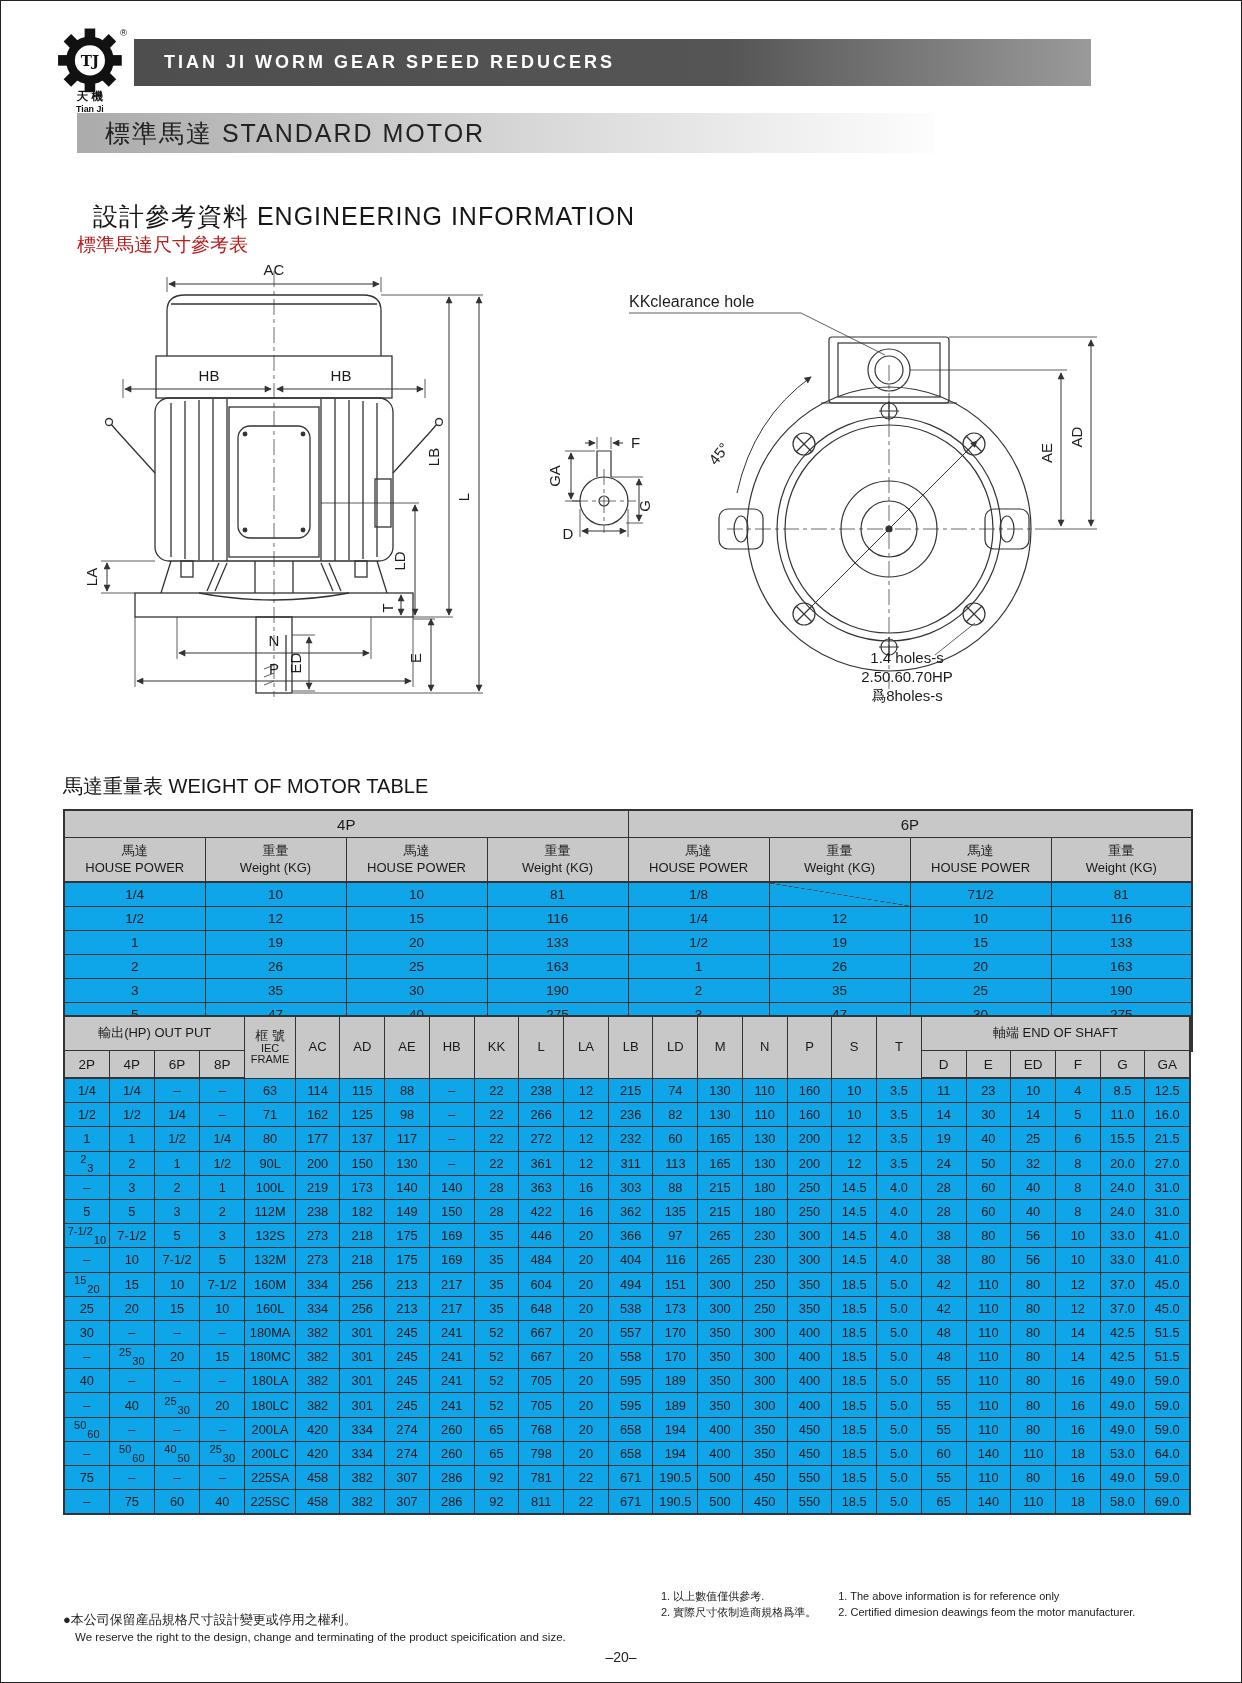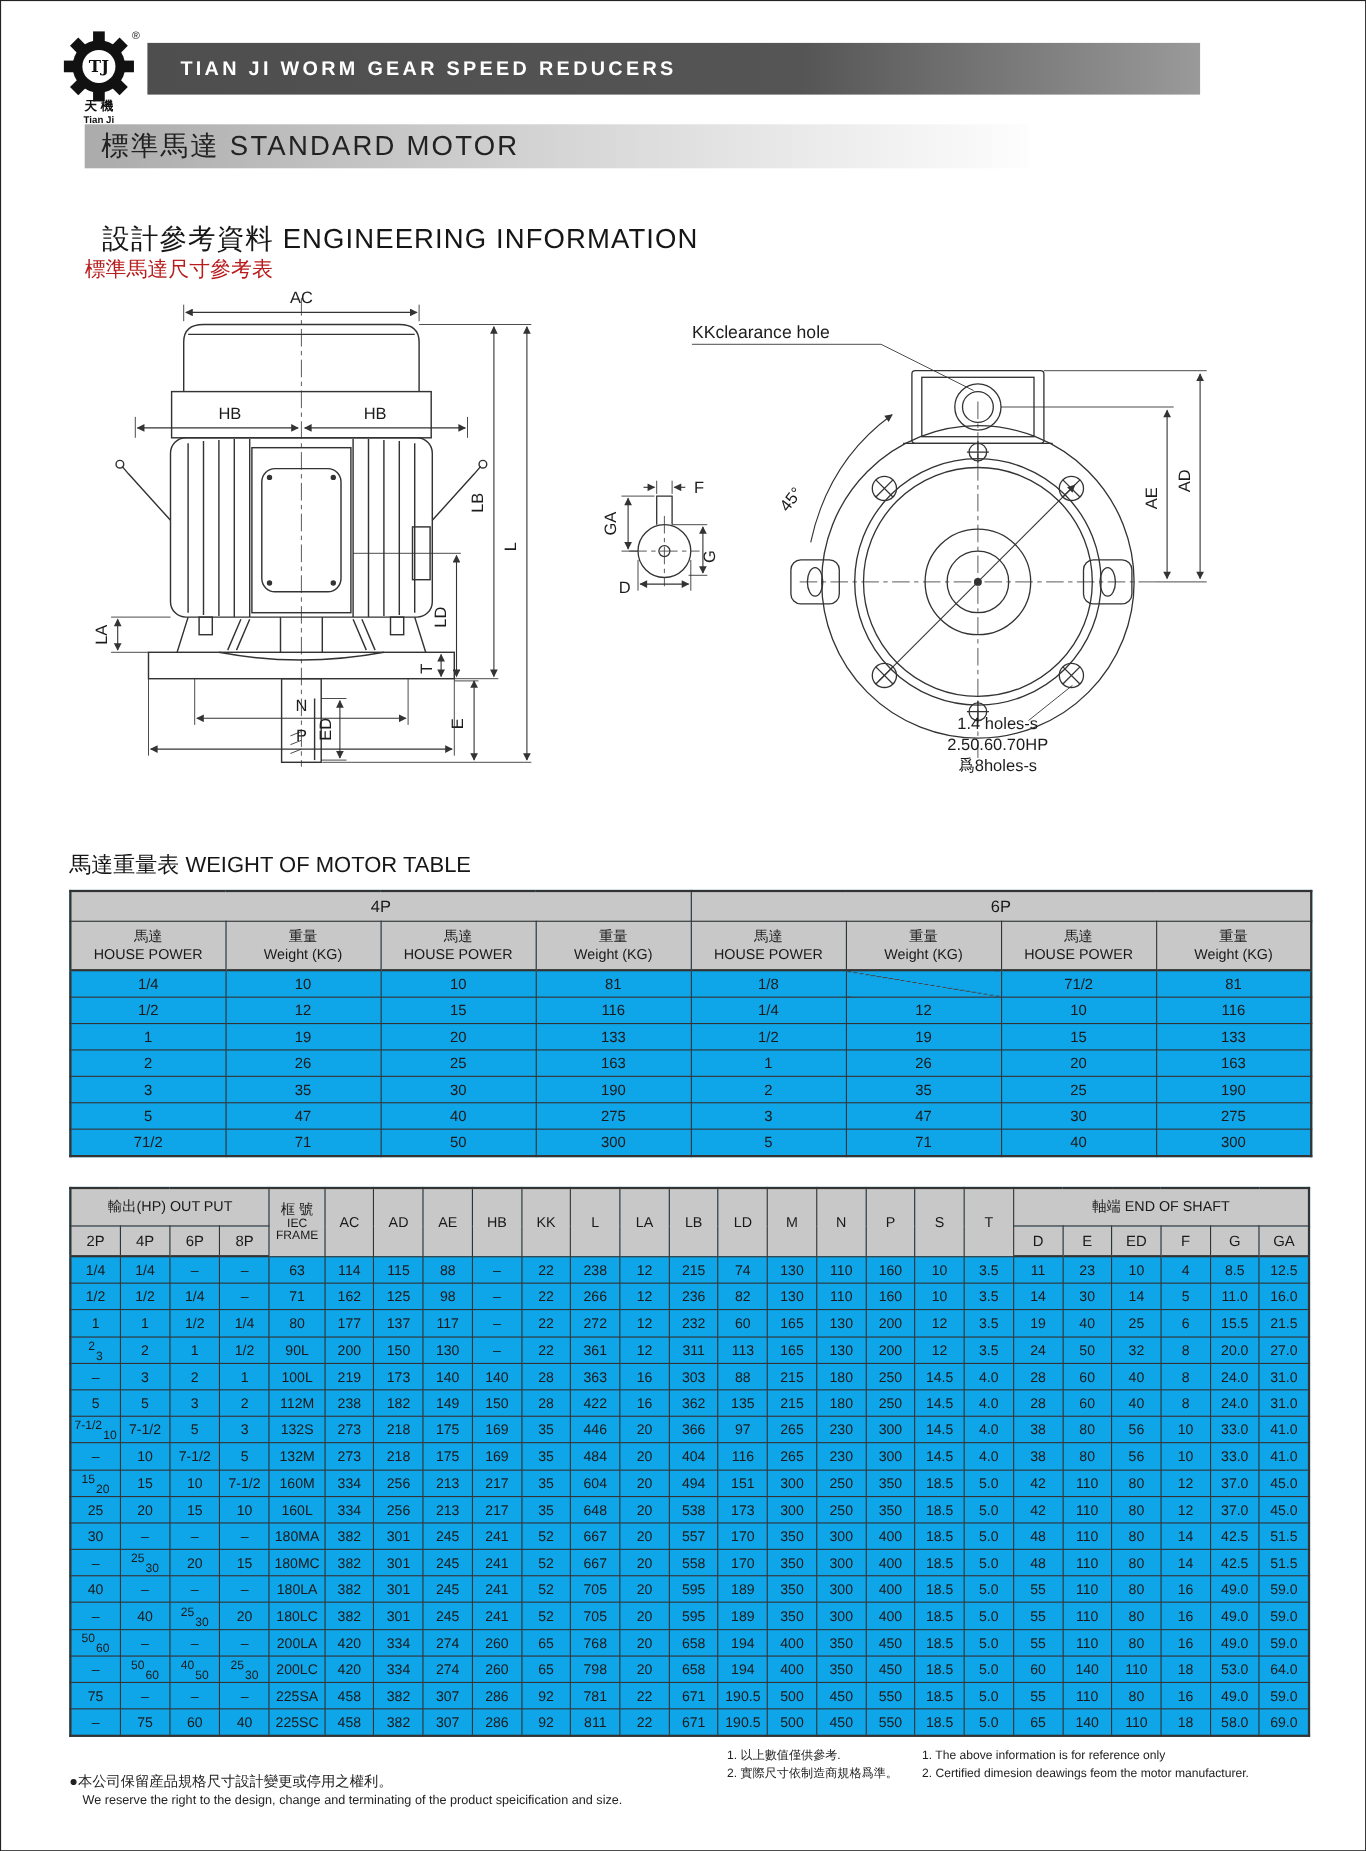--- a/index.html
+++ b/index.html
@@ -9,21 +9,21 @@
 
   
   .logo{position:absolute;left:48px;top:24px;width:96px;height:92px;}
   .titlebar{position:absolute;left:133px;top:38px;width:957px;height:47px;
             background:linear-gradient(to right,#4e4e4e 0%,#555 62%,#9a9a9a 100%);
             color:#fff;font-size:18px;font-weight:bold;letter-spacing:3px;
             line-height:47px;padding-left:30px;box-sizing:border-box;white-space:nowrap;}
   .subheader{position:absolute;left:76px;top:112px;width:858px;height:40px;
              background:linear-gradient(to right,#ababab 0%,#d9d9d9 55%,#fdfdfd 100%);
              color:#222;font-size:25px;letter-spacing:2px;line-height:40px;
-             padding-left:15px;box-sizing:border-box;white-space:nowrap;}
+             padding-left:28px;box-sizing:border-box;white-space:nowrap;}
 
   .h-eng{position:absolute;left:76px;top:183px;font-size:25px;letter-spacing:1px;color:#161616;margin:16px;font-weight:normal;white-space:nowrap;}
   .h-sub{position:absolute;left:76px;top:231px;font-size:19px;color:#b91c1c;white-space:nowrap;}
   .h-weight{position:absolute;left:62px;top:772px;font-size:20px;color:#161616;margin:0;font-weight:normal;white-space:nowrap;}
 
   
   .drawing{position:absolute;left:58px;top:260px;width:1130px;height:448px;}
   .drawing .dlabel{font-family:"Liberation Sans","DejaVu Sans",sans-serif;font-size:15px;fill:#1c1c1c;stroke:none;}
   .drawing .dlabel.big{font-size:16px;}
   .drawing .dim{stroke:#333;stroke-width:1;}
@@ -35,21 +35,21 @@
   th,td{border:1px solid #333;text-align:center;vertical-align:middle;padding:0;}
   thead th{background:#c8c8c8;font-weight:normal;}
 
   .weight-table{position:absolute;left:62px;top:808px;width:1128px;}
   .weight-table thead tr.grp th{height:26px;font-size:15px;}
   .weight-table thead tr.hdr th{height:43px;font-size:13px;line-height:1.3;}
   .weight-table td{height:23px;font-size:13.5px;}
   .weight-table thead tr.hdr th{border-bottom:2px solid #333;}
   .weight-table{border:2px solid #333;}
 
-  .dim-table{position:absolute;left:62px;top:1078px;width:1128px;border:2px solid #333;}
+  .dim-table{position:absolute;left:62px;top:1014px;width:1128px;border:2px solid #333;}
   .dim-table thead tr.r1 th{height:33px;font-size:13px;line-height:1.15;}
   .dim-table thead tr.r2 th{height:26px;font-size:13.5px;border-bottom:2px solid #333;}
   .dim-table thead th.letter{font-size:14px;}
   .dim-table td{height:23.2px;font-size:12.8px;white-space:nowrap;overflow:hidden;}
   .dim-table .frame-h div{line-height:1.05;}
   .dim-table .frame-h .sm{font-size:11px;}
   col.c-out{width:45px;} col.c-frame{width:50px;} col.c-dim{width:44.5px;} col.c-shaft{width:44.5px;}
 
   .diag{background-image:linear-gradient(to right top,transparent 49.3%,#444 49.3%,#444 50.7%,transparent 50.7%);}
   .stack .st-a{display:inline-block;font-size:11px;transform:translateY(-5px);}
@@ -924,14 +924,15 @@
     </div>
     <div>
       <div>1. The above information is for reference only</div>
       <div>2. Certified dimesion deawings feom the motor manufacturer.</div>
     </div>
   </div>
   <div class="note-left">
     <div>●本公司保留産品規格尺寸設計變更或停用之權利。</div>
     <div class="en">We reserve the right to the design, change and terminating of the product speicification and size.</div>
   </div>
+  <div class="pageno">–20–</div>
 
 </div>
 
 </body></html>

